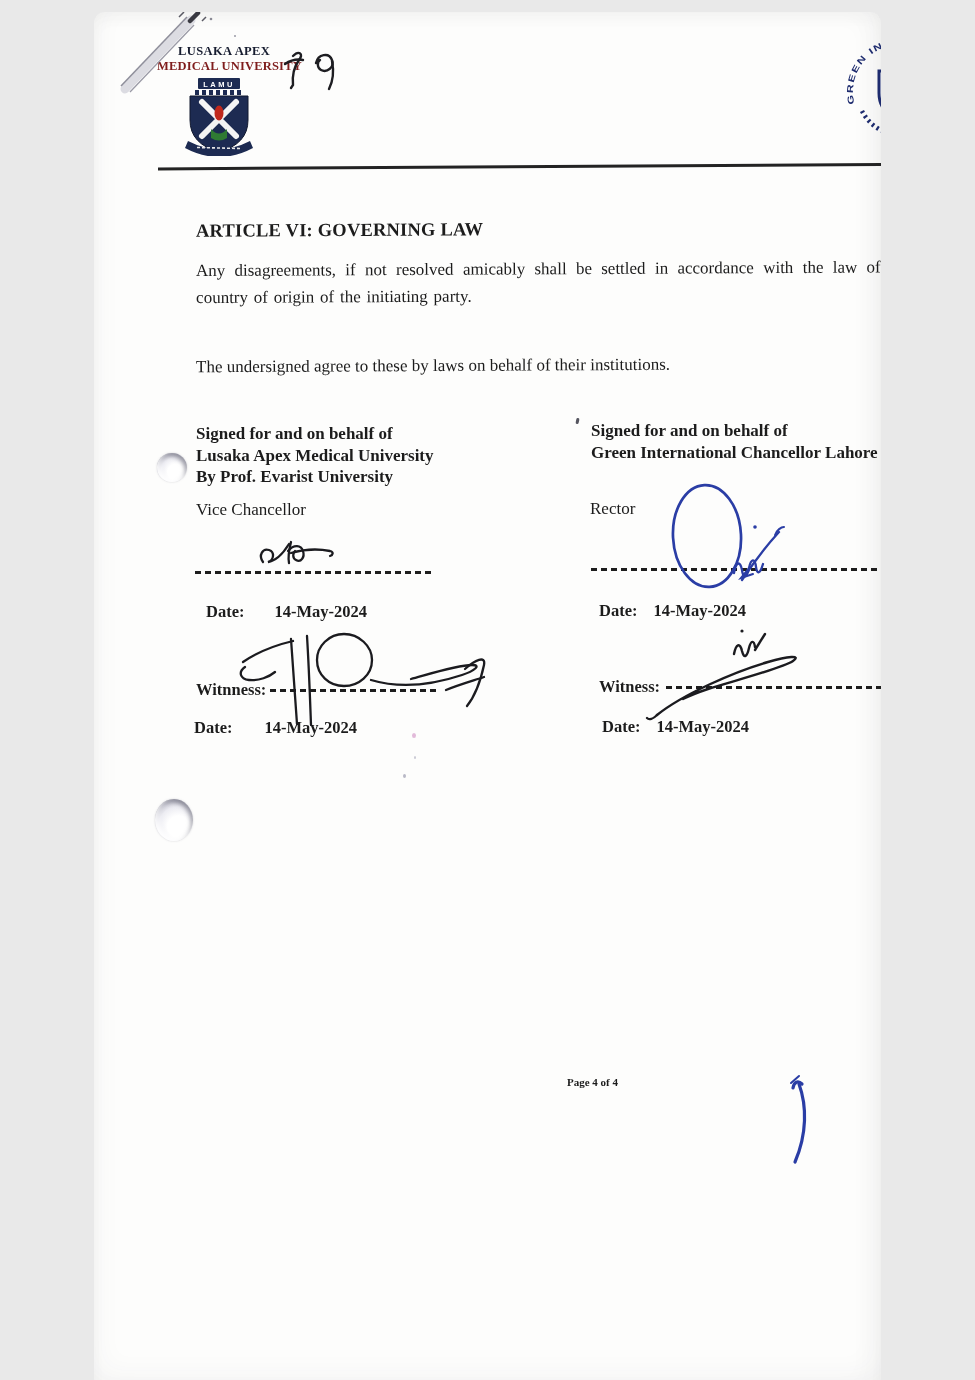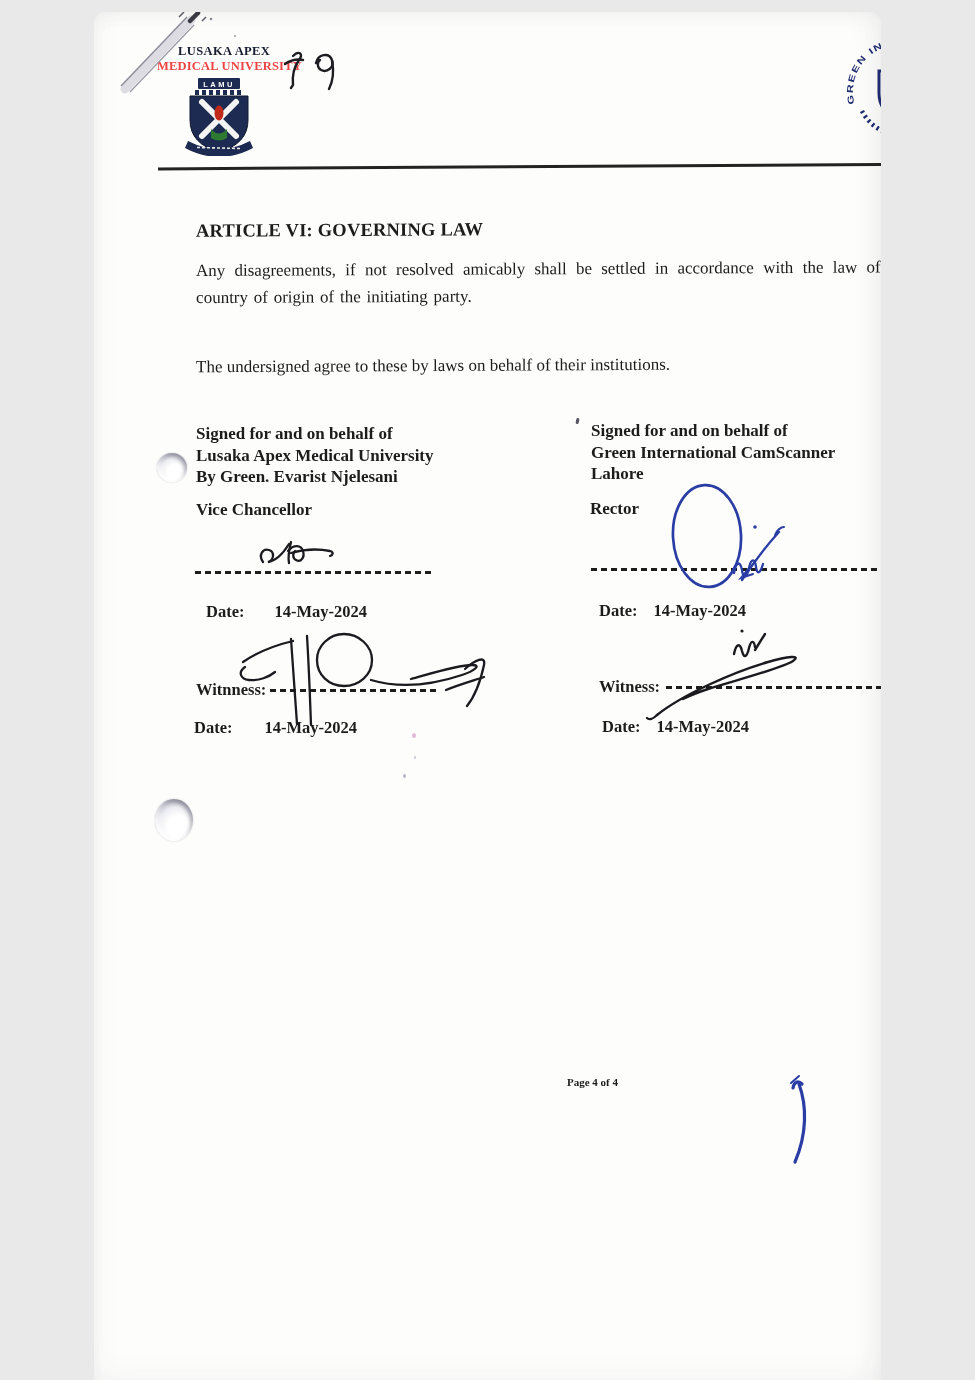--- a/index.html
+++ b/index.html
@@ -6,28 +6,28 @@
   .page{
     position:relative;width:787px;height:1380px;margin:12px auto;
     background:#fdfdfc;overflow:hidden;
     font-family:"Liberation Serif","DejaVu Serif",serif;color:#1c1c1c;
     box-shadow:inset 0 -14px 30px rgba(60,60,70,0.05), inset -10px 0 26px rgba(60,60,70,0.03), inset 0 6px 14px rgba(60,60,70,0.03);
     border-radius:11px;
   }
   .abs{position:absolute;}
   .hdr-rule{left:64px;top:153px;width:798px;height:2.6px;background:#232323;transform:rotate(-0.35deg);}
   .lamu-l1{left:84px;top:32px;font-size:12.5px;font-weight:bold;color:#171d30;letter-spacing:.4px;}
-  .lamu-l2{left:63px;top:47px;font-size:12.5px;font-weight:bold;color:#ef4444;letter-spacing:.2px;}
+  .lamu-l2{left:63px;top:47px;font-size:12.5px;font-weight:bold;color:#7f1d1d;letter-spacing:.2px;}
   .heading{left:102px;top:208px;font-size:18.5px;font-weight:bold;letter-spacing:.2px;transform:rotate(-0.3deg);}
   .para{left:102px;top:243px;width:786px;font-size:17px;line-height:27px;text-align:justify;word-spacing:1.5px;transform:rotate(-0.3deg);}
   .agree{left:102px;top:344px;font-size:17px;transform:rotate(-0.3deg);}
   .sigblock{font-size:17px;font-weight:bold;line-height:21.5px;}
   .sb-left{left:102px;top:411px;}
   .sb-right{left:497px;top:408px;}
-  .role{font-size:17px;font-weight:bold;}
+  .role{font-size:17px;}
   .dashes{height:3px;background:repeating-linear-gradient(90deg,#1d1d1d 0 6px,transparent 6px 10px);}
   .lbl{font-size:16.5px;font-weight:bold;}
   .bold{font-weight:bold;}
   .pagenum{left:473px;top:1064px;font-size:11px;font-weight:bold;}
   .cs-wrap{left:795px;top:1327px;width:160px;height:40px;}
   .cs-icon{position:absolute;left:0;top:0;width:38px;height:38px;background:#4c1d95;border-radius:8px;}
   .cs-icon span{position:absolute;left:0;top:3px;width:100%;text-align:center;color:#fff;font-family:"Liberation Sans",sans-serif;font-weight:bold;font-size:20px;letter-spacing:.5px;}
   .cs-teal{position:absolute;left:0;bottom:0;width:100%;height:7px;background:#2bc0a2;border-radius:0 0 8px 8px;}
   .cs-label{position:absolute;left:32px;top:6px;font-size:21.5px;color:#2e2e2e;}
   .clip{border-radius:50%;
@@ -78,41 +78,41 @@
 
   <div class="abs hdr-rule"></div>
 
   <div class="abs heading txt">ARTICLE VI: GOVERNING LAW</div>
   <div class="abs para txt">Any disagreements, if not resolved amicably shall be settled in accordance with the law of Pakistan, the country of origin of the initiating party.</div>
   <div class="abs agree txt">The undersigned agree to these by laws on behalf of their institutions.</div>
 
   <div class="abs sigblock sb-left txt">
     <div>Signed for and on behalf of</div>
     <div>Lusaka Apex Medical University</div>
-    <div>By Green. Evarist Njelesani</div>
+    <div>By Prof. Evarist University</div>
   </div>
   <div class="abs role txt" style="left:102px;top:488px;">Vice Chancellor</div>
   <div class="abs dashes" style="left:101px;top:559px;width:238px;"></div>
 
   <div class="abs txt" style="left:112px;top:590px;">
     <span class="lbl bold">Date:</span>
     <span class="lbl" style="margin-left:26px;">14-May-2024</span>
   </div>
 
   <div class="abs lbl txt" style="left:102px;top:668px;">Witnness:</div>
   <div class="abs dashes" style="left:176px;top:677px;width:168px;"></div>
 
   <div class="abs txt" style="left:100px;top:706px;">
     <span class="lbl bold">Date:</span>
     <span class="lbl" style="margin-left:28px;">14-May-2024</span>
   </div>
 
   <div class="abs sigblock sb-right txt">
     <div>Signed for and on behalf of</div>
-    <div>Green International CamScanner Lahore</div>
+    <div>Green International Chancellor Lahore</div>
   </div>
   <div class="abs role txt" style="left:496px;top:487px;">Rector</div>
   <div class="abs dashes" style="left:497px;top:556px;width:296px;"></div>
 
   <div class="abs txt" style="left:505px;top:589px;">
     <span class="lbl">Date:</span>
     <span class="lbl" style="margin-left:12px;">14-May-2024</span>
   </div>
 
   <div class="abs lbl txt" style="left:505px;top:665px;">Witness:</div>

